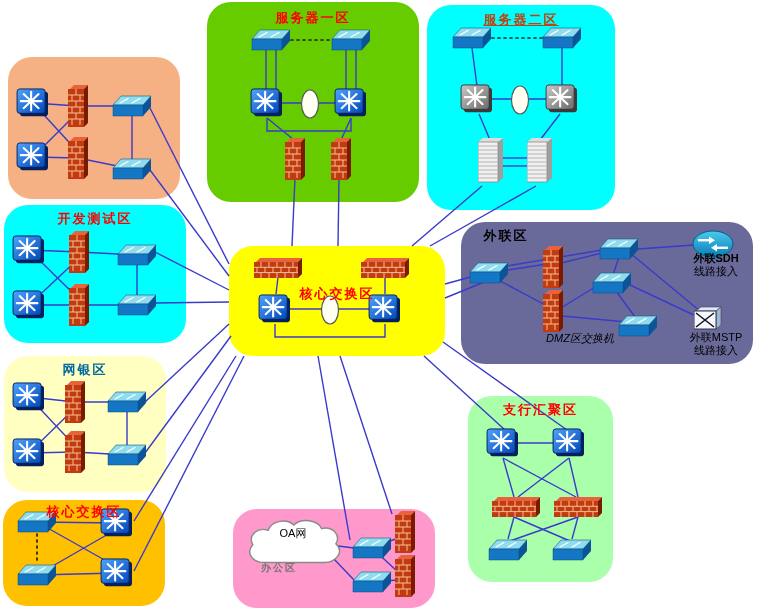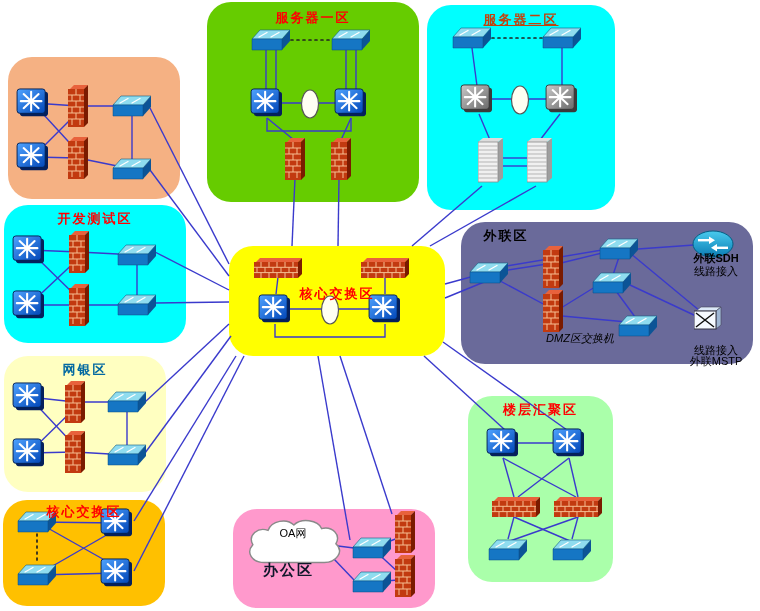--- a/index.html
+++ b/index.html
@@ -411,24 +411,24 @@
   <svg class="dev" style="left:395px;top:555px;width:20px;height:42px" viewBox="0 0 20 42">
       <use href="#sym-fwv"></use>
     </svg>
 
   <div class="zone-label" style="left: 207px; top: 9px; width: 212px; color: rgb(255, 0, 0);">服务器一区</div>
   <div class="zone-label" style="left: 427px; top: 11px; width: 188px; color: #c2410c; text-decoration: underline;">服务器二区</div>
   <div class="zone-label" style="left: 4px; top: 210px; width: 182px; color: rgb(255, 0, 0);">开发测试区</div>
   <div class="zone-label" style="left: 229px; top: 243px; width: 216px; color: rgb(255, 0, 0); margin-top: 42px;">核心交换区</div>
   <div class="zone-label" style="left: 461px; top: 227px; width: 90px; color: #000000;">外联区</div>
   <div class="zone-label" style="left: 4px; top: 361px; width: 162px; color: #0369a1;">网银区</div>
-  <div class="zone-label" style="left: 468px; top: 401px; width: 145px; color: rgb(255, 0, 0);">楼层汇聚区</div>
+  <div class="zone-label" style="left: 468px; top: 401px; width: 145px; color: rgb(255, 0, 0);">支行汇聚区</div>
   <div class="zone-label" style="left: 3px; top: 503px; width: 162px; color: rgb(255, 0, 0);">核心交换区</div>
-  <div class="zone-label" style="left: 244px; top: 561px; width: 70px; font-size: 15px; color: #0f172a; text-align: right;">办公区</div>
+  <div class="zone-label" style="left: 244px; top: 561px; width: 70px; font-size: 10px; color: #737373;">办公区</div>
 
   <div class="small-label" style="left:262px;top:526px;width:62px;font-size:11px;">OA网</div>
   <div class="small-label" style="left:538px;top:331px;width:84px;font-style:italic;">DMZ区交换机</div>
   <div class="small-label" style="left:684px;top:251px;width:64px;font-weight:bold;">外联SDH</div>
   <div class="small-label" style="left:684px;top:264px;width:64px;">线路接入</div>
-  <div class="small-label" style="left:682px;top:330px;width:68px;margin-top:24px;">外联MSTP</div>
+  <div class="small-label" style="left:682px;top:330px;width:68px;">外联MSTP</div>
   <div class="small-label" style="left:682px;top:343px;width:68px;">线路接入</div>
 
 </div>
 
 </body></html>

